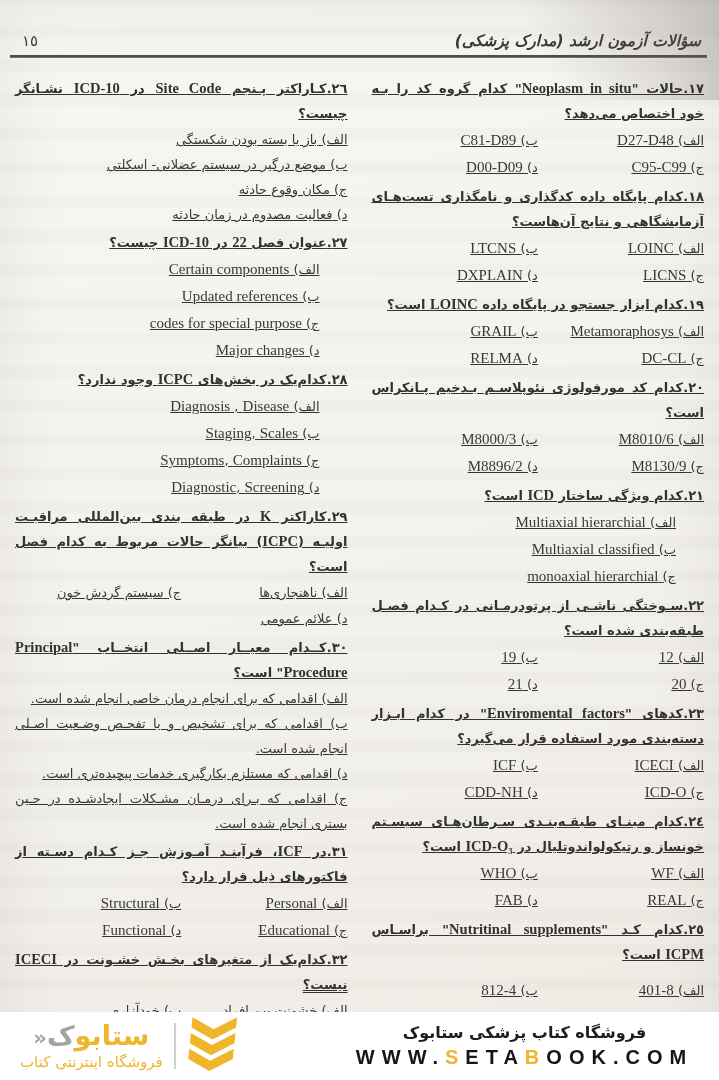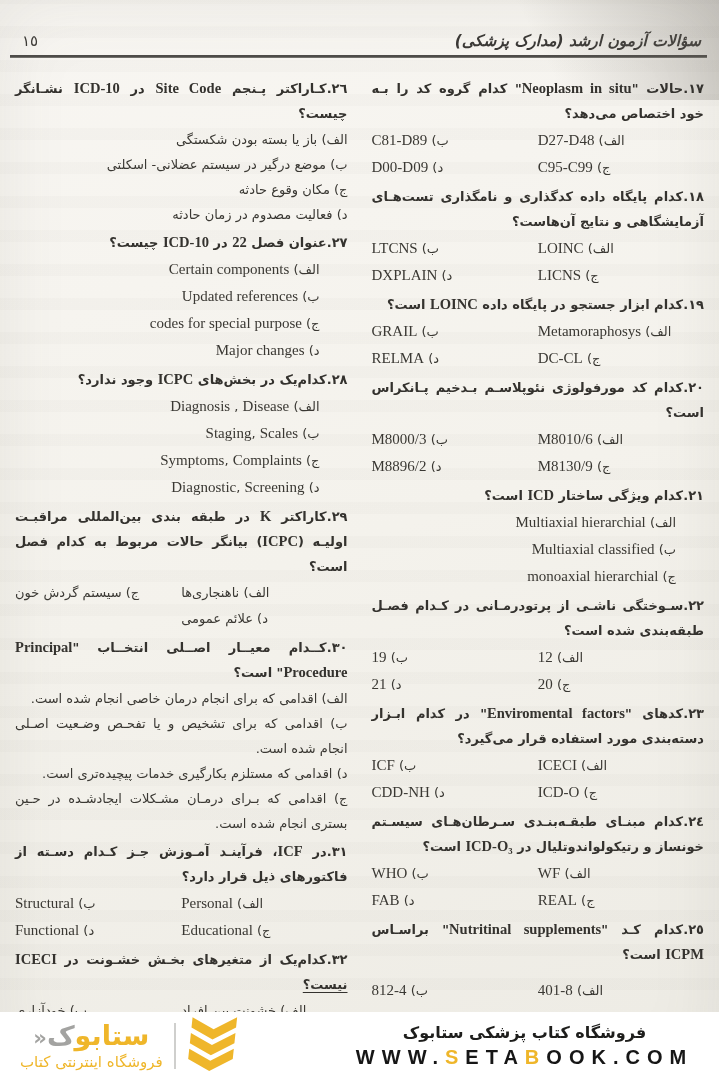--- a/index.html
+++ b/index.html
@@ -15,30 +15,30 @@
         background:linear-gradient(243deg,rgba(105,100,92,0.32),rgba(105,100,92,0) 55%);}
   .bleed{position:absolute;inset:0;pointer-events:none;
         background:repeating-linear-gradient(0deg,transparent 0 22px,rgba(110,105,95,0.028) 22px 34px);}
   
   .header{display:flex;direction:ltr;justify-content:space-between;align-items:flex-end;padding:32px 18px 0 16px;}
   .page-num{font-size:15px;color:#3c3a36;padding-left:6px;}
   .doc-title{font-size:15.5px;font-weight:bold;font-style:italic;color:#3b3936;direction:rtl;}
   .rule{margin:5px 12px 0 10px;height:3px;border-top:2px solid #4e4c49;border-bottom:1px solid #71706b;}
   
   .content{position:relative;direction:rtl;display:flex;gap:24px;padding:18px 15px 0 15px;}
-  .col{flex:1;min-width:0;}
+  .col{flex:1;min-width:0;text-decoration:underline;}
   .question{margin-bottom:3px;}
   .q-text{margin:0;font-weight:bold;font-size:13px;line-height:25px;text-align:justify;color:#34322e;}
   .q-num{letter-spacing:0.5px;}
   .latin{font-family:"Liberation Serif","DejaVu Serif",serif;font-size:1.12em;font-weight:inherit;}
   u{text-underline-offset:3px;}
   .opts{margin:1px 0 2px;}
   .opt{font-size:13px;color:#3a3833;line-height:26px;}
   .grid2{display:grid;grid-template-columns:1fr 1fr;}
-  .grid2 .opt{text-align:left;}
+  .grid2 .opt{text-align:right;}
   .list .opt{text-align:right;padding-right:28px;}
   .wide .opt{text-align:justify;line-height:25px;}
   .opt .latin{font-size:15px;}
   .col-right .question:last-child .opts{margin-top:10px;}
   
   .footer{position:absolute;left:0;right:0;bottom:0;height:68px;background:var(--footer-bg);
         display:flex;direction:ltr;align-items:center;justify-content:space-between;padding:0 8px 0 20px;}
   .logo{display:flex;align-items:center;gap:11px;justify-content:flex-end;}
   .logo-text{text-align:center;}
   .wordmark{direction:rtl;font-size:27px;font-weight:bold;line-height:1;white-space:nowrap;}

